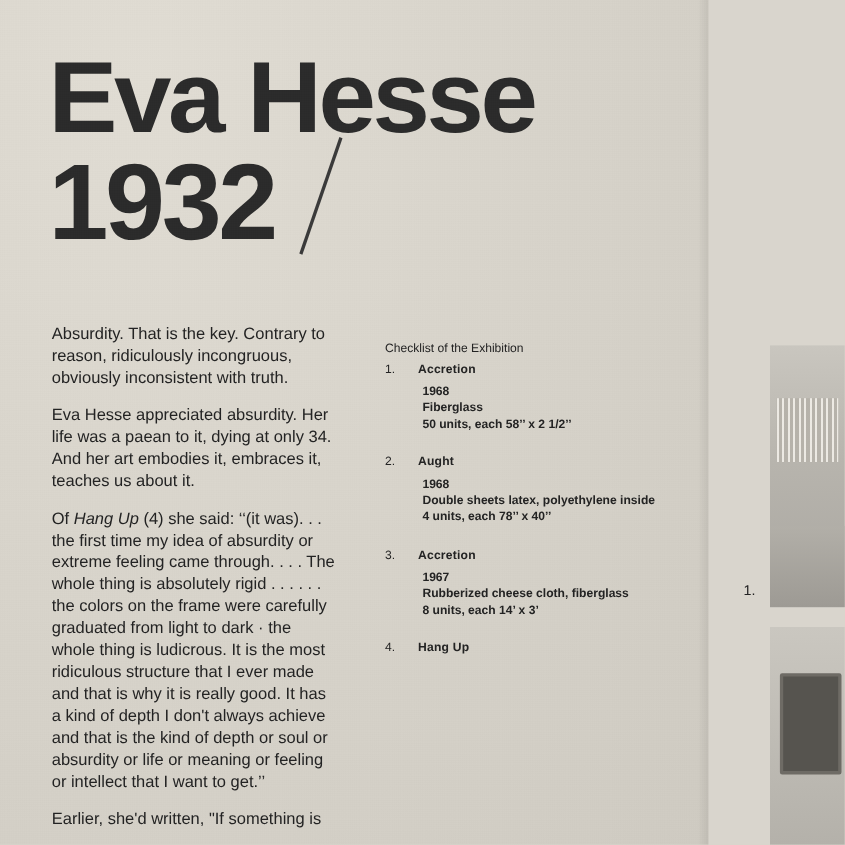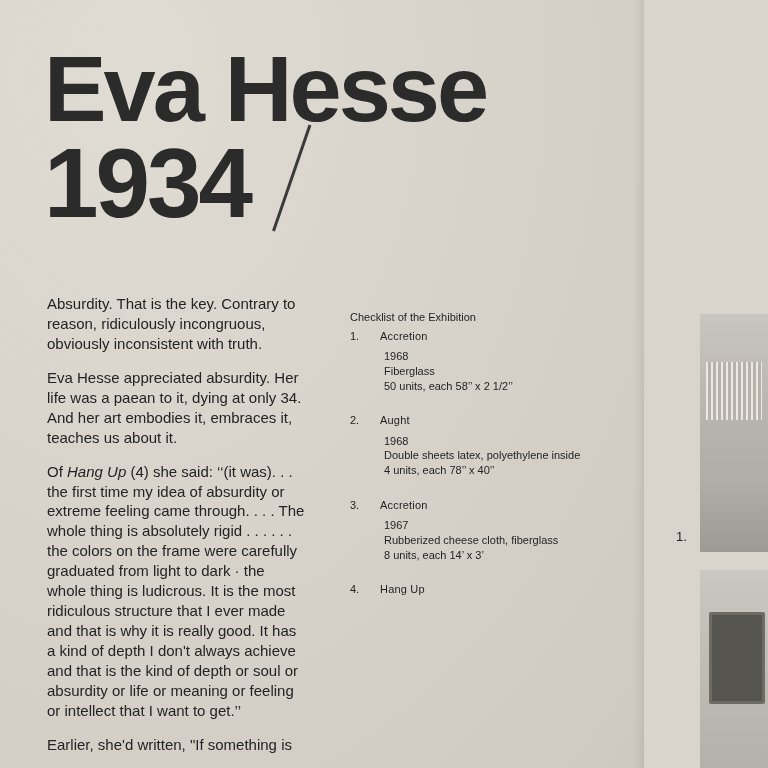--- a/index.html
+++ b/index.html
@@ -106,26 +106,27 @@
   .checklist-head { margin: 0 0 4px 0; }
   .entry {
     display: flex;
     margin: 0 0 6px 0;
   }
   .entry-num {
     width: 30px;
     flex: none;
   }
   .entry-title {
-    font-weight: 400;
+    font-weight: 700;
     letter-spacing: .2px;
   }
   .entry-details {
     margin: 0 0 20px 34px;
     line-height: 1.33;
+    font-weight: bold;
   }
   .entry-details div { white-space: pre-wrap; }
 
   
   .plate-1 {
     position: absolute;
     left: 700px;
     top: 314px;
     width: 68px;
     height: 238px;
@@ -187,21 +188,21 @@
   }
 </style>
 </head>
 <body>
 
 <div class="page">
 
   <div class="masthead">
     <div class="title-line1">Eva Hesse</div>
     <div class="title-line2">
-      <span class="year-a">1934</span>
+      <span class="year-a">1932</span>
       <span class="slash"></span>
     </div>
   </div>
 
   <div class="col-left">
     <p>Absurdity. That is the key. Contrary to reason, ridiculously incongruous, obviously inconsistent with truth.</p>
     <p>Eva Hesse appreciated absurdity. Her life was a paean to it, dying at only 34. And her art embodies it, embraces it, teaches us about it.</p>
     <p><span>Of </span><em>Hang Up</em><span> (4) she said: ‘‘(it was). . . the first time my idea of absurdity or extreme feeling came through. . . . The whole thing is absolutely rigid . . . . . . the colors on the frame were carefully graduated from light to dark · the whole thing is ludicrous. It is the most ridiculous structure that I ever made and that is why it is really good. It has a kind of depth I don't always achieve and that is the kind of depth or soul or absurdity or life or meaning or feeling or intellect that I want to get.’’</span></p>
     <p>Earlier, she'd written, "If something is</p>
   </div>

